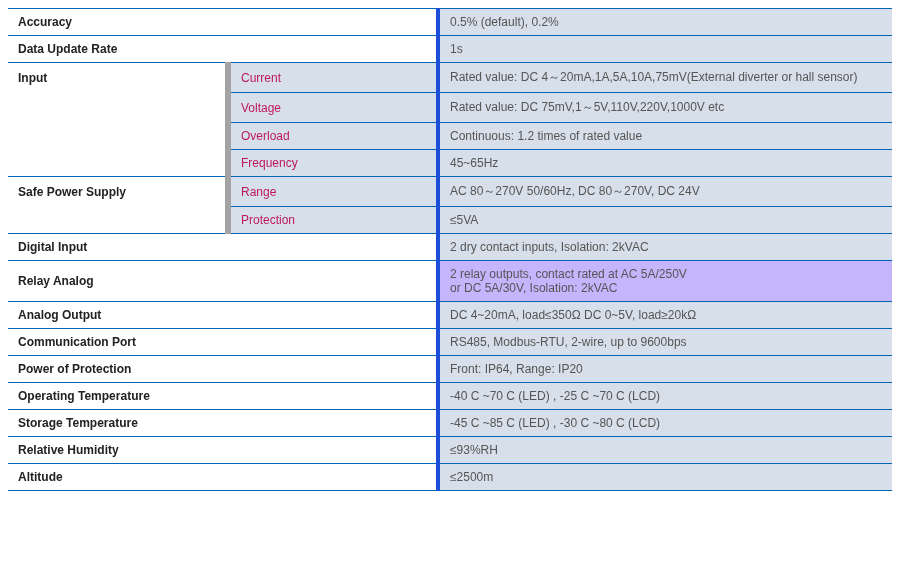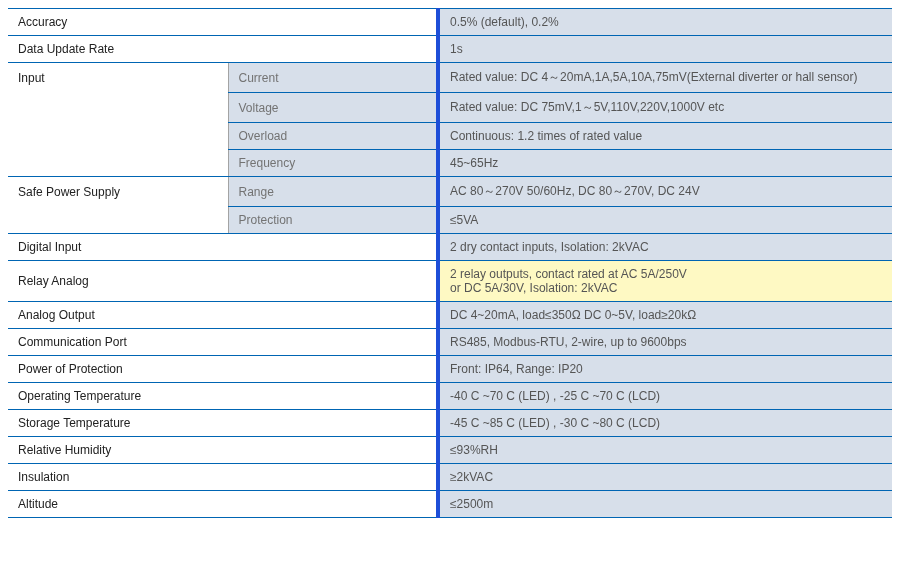--- a/index.html
+++ b/index.html
@@ -16,37 +16,37 @@
     border-collapse: collapse;
     width: 100%;
   }
   td {
     padding: 6px 10px;
     vertical-align: middle;
     border-bottom: 1px solid #0065b3;
   }
   .col1 {
     width: 220px;
-    font-weight: normal;
+    font-weight: bold;
     color: #222;
   }
   .col2 {
     width: 210px;
     background: #d7dfea;
-    color: #737373;
-    border-left: 1px solid #a3a3a3;
+    color: #be185d;
+    border-left: 6px solid #a3a3a3;
   }
   .col3 {
     background: #d7dfea;
     color: #555;
     border-left: 4px solid #1d4ed8;
   }
   .noborder { border-bottom: none; margin-top: 11px; }
   .topline { border-top: 1px solid #0065b3; }
-  .whitebg { background: #fef9c3; }
+  .whitebg { background: #c4b5fd; }
 </style>
 </head>
 <body>
 
 <table>
   <tbody>
       <tr>
     <td class="col1 topline" colspan="2">Accuracy</td>
     <td class="col3 topline">0.5% (default), 0.2%</td>
   </tr>
@@ -113,21 +113,17 @@
   </tr>
   <tr>
     <td class="col1" colspan="2">Storage Temperature</td>
     <td class="col3">-45 C ~85 C (LED) , -30 C ~80 C (LCD)</td>
   </tr>
   <tr>
     <td class="col1" colspan="2">Relative Humidity</td>
     <td class="col3">≤93%RH</td>
   </tr>
   <tr>
-    <td class="col1" colspan="2">Insulation</td>
-    <td class="col3">≥2kVAC</td>
-  </tr>
-  <tr>
     <td class="col1" colspan="2">Altitude</td>
     <td class="col3">≤2500m</td>
   </tr>
 </tbody>
   </table>
 
 </body></html>

